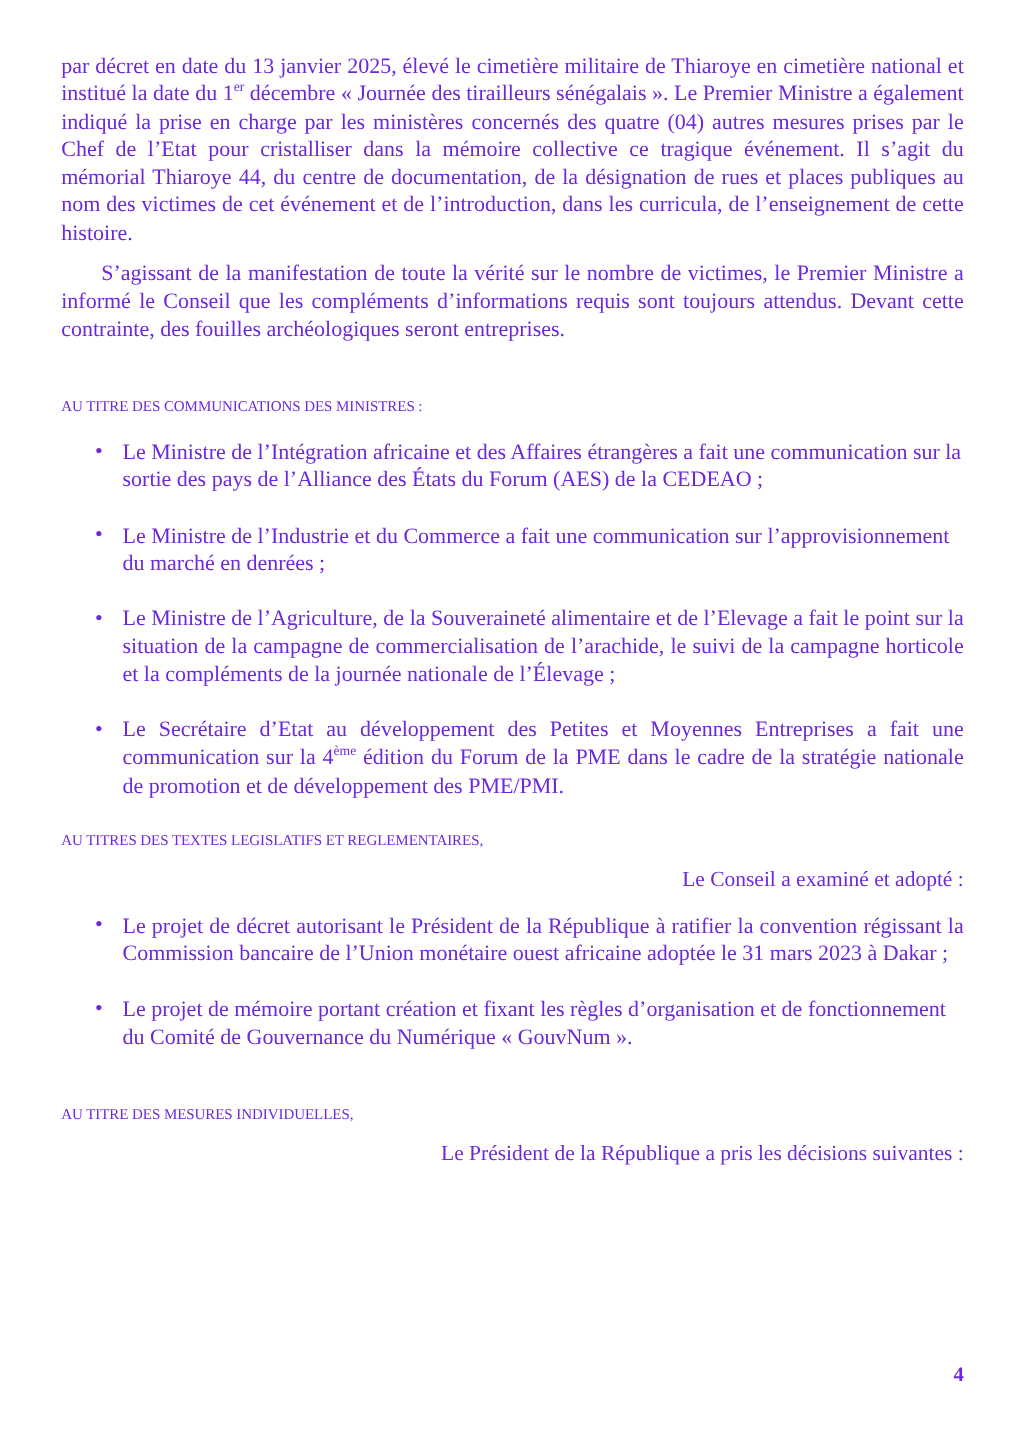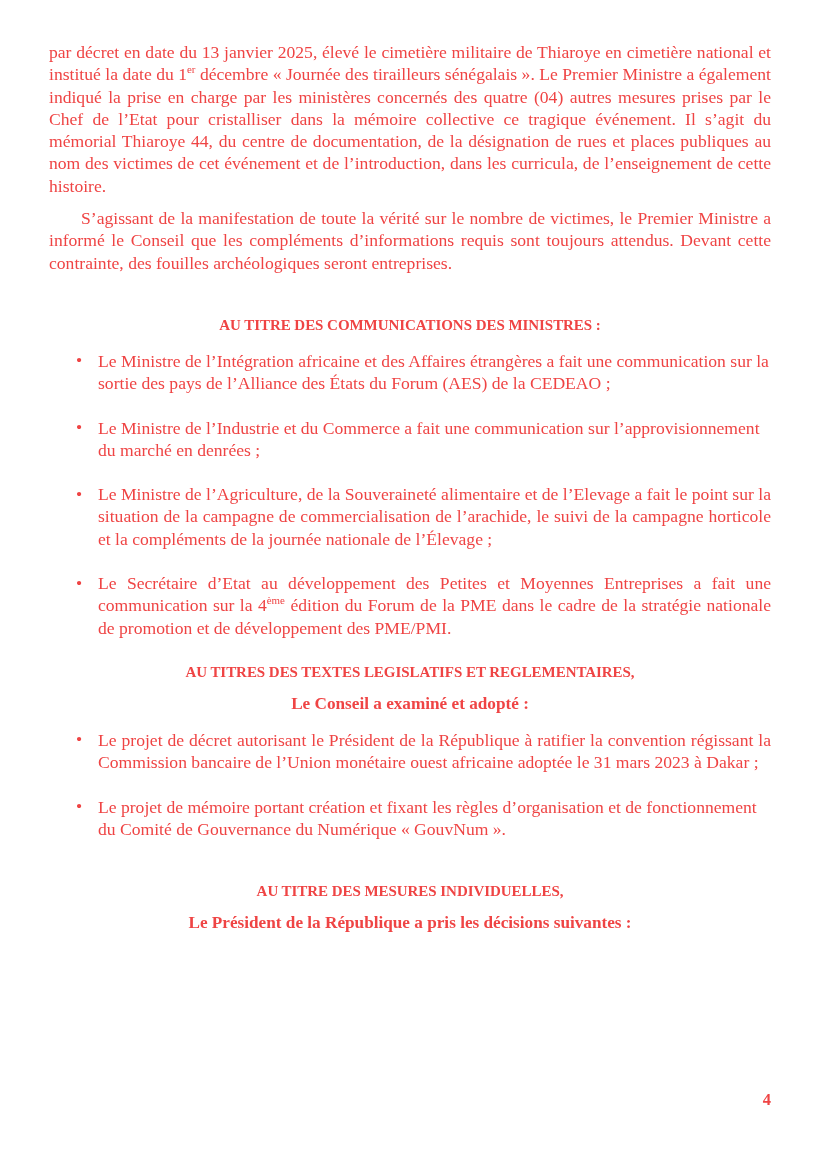--- a/index.html
+++ b/index.html
@@ -8,21 +8,21 @@
     background: #ffffff;
   }
   .page {
     position: relative;
     width: 820px;
     height: 1159px;
     background: #ffffff;
     margin: 0 auto;
     overflow: hidden;
     font-family: "Liberation Serif", "DejaVu Serif", serif;
-    color: #ef4444;
+    color: #6d28d9;
   }
   .content {
     position: absolute;
     left: 49px;
     top: 41px;
     width: 722px;
   }
 
   
   .para {
@@ -32,33 +32,33 @@
     text-justify: inter-word;
     margin: 0;
     hyphens: none;
   }
   .para.indent-first {
     text-indent: 32px;
   }
 
   
   .heading {
-    font-size: 15px;
+    font-size: 12px;
     line-height: 22px;
-    font-weight: bold;
+    font-weight: normal;
     margin: 0;
-    text-align: center;
+    text-align: left;
     letter-spacing: -0.05px;
   }
   .subheading {
     font-size: 17.2px;
     line-height: 22px;
-    font-weight: bold;
+    font-weight: normal;
     margin: 0;
-    text-align: center;
+    text-align: right;
   }
 
   
   .bullets {
     list-style: none;
     margin: 0;
     padding: 0;
   }
   .bullets li {
     position: relative;

